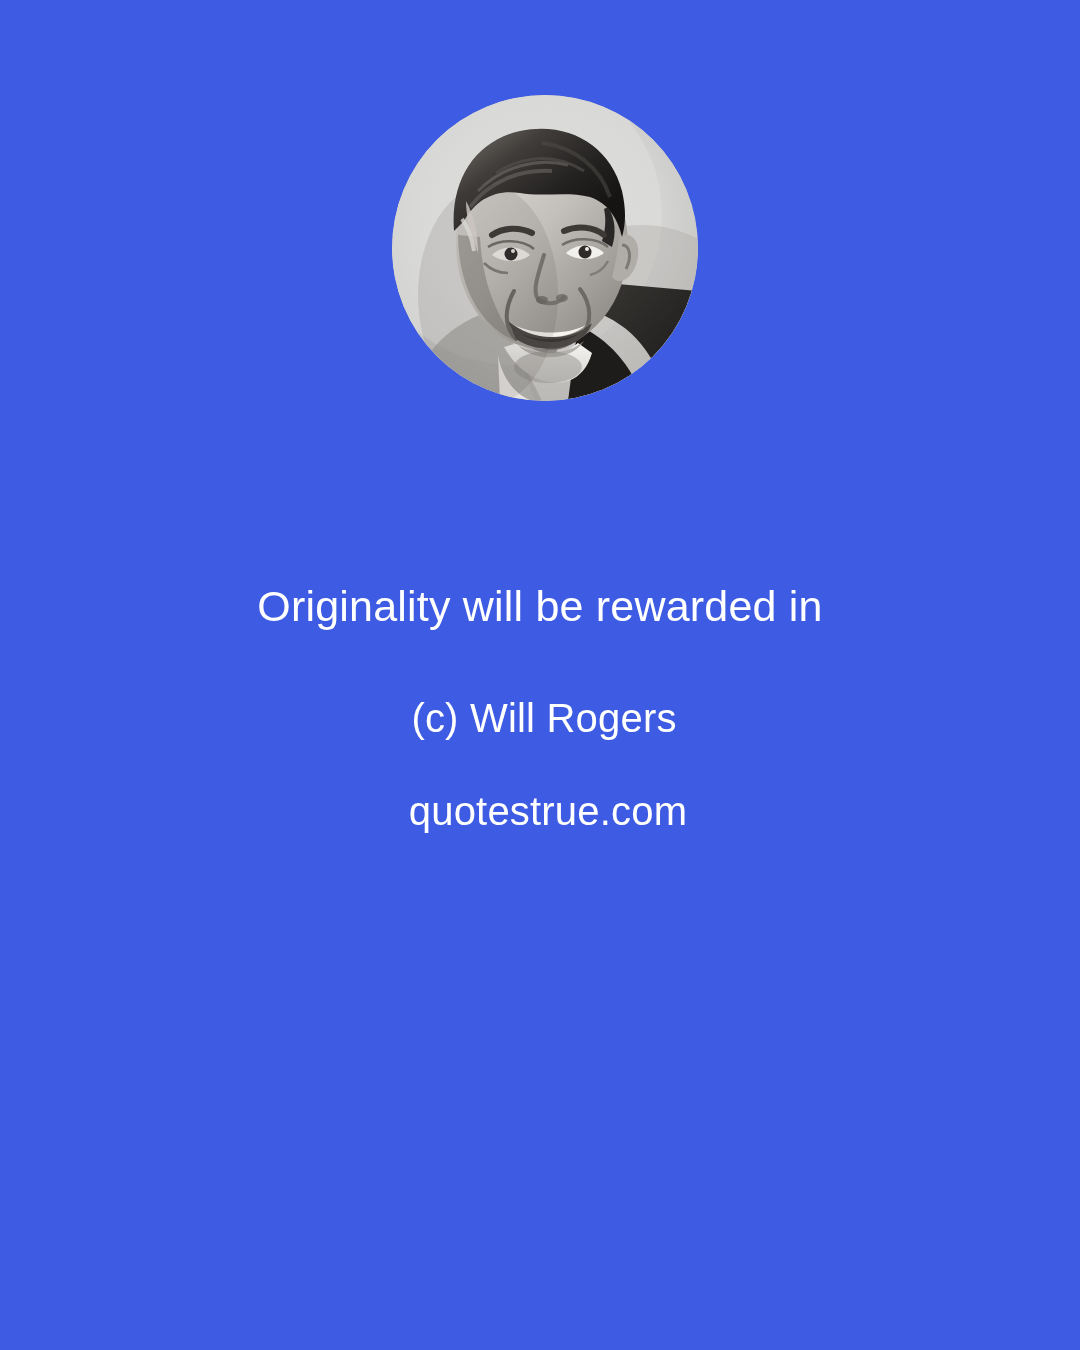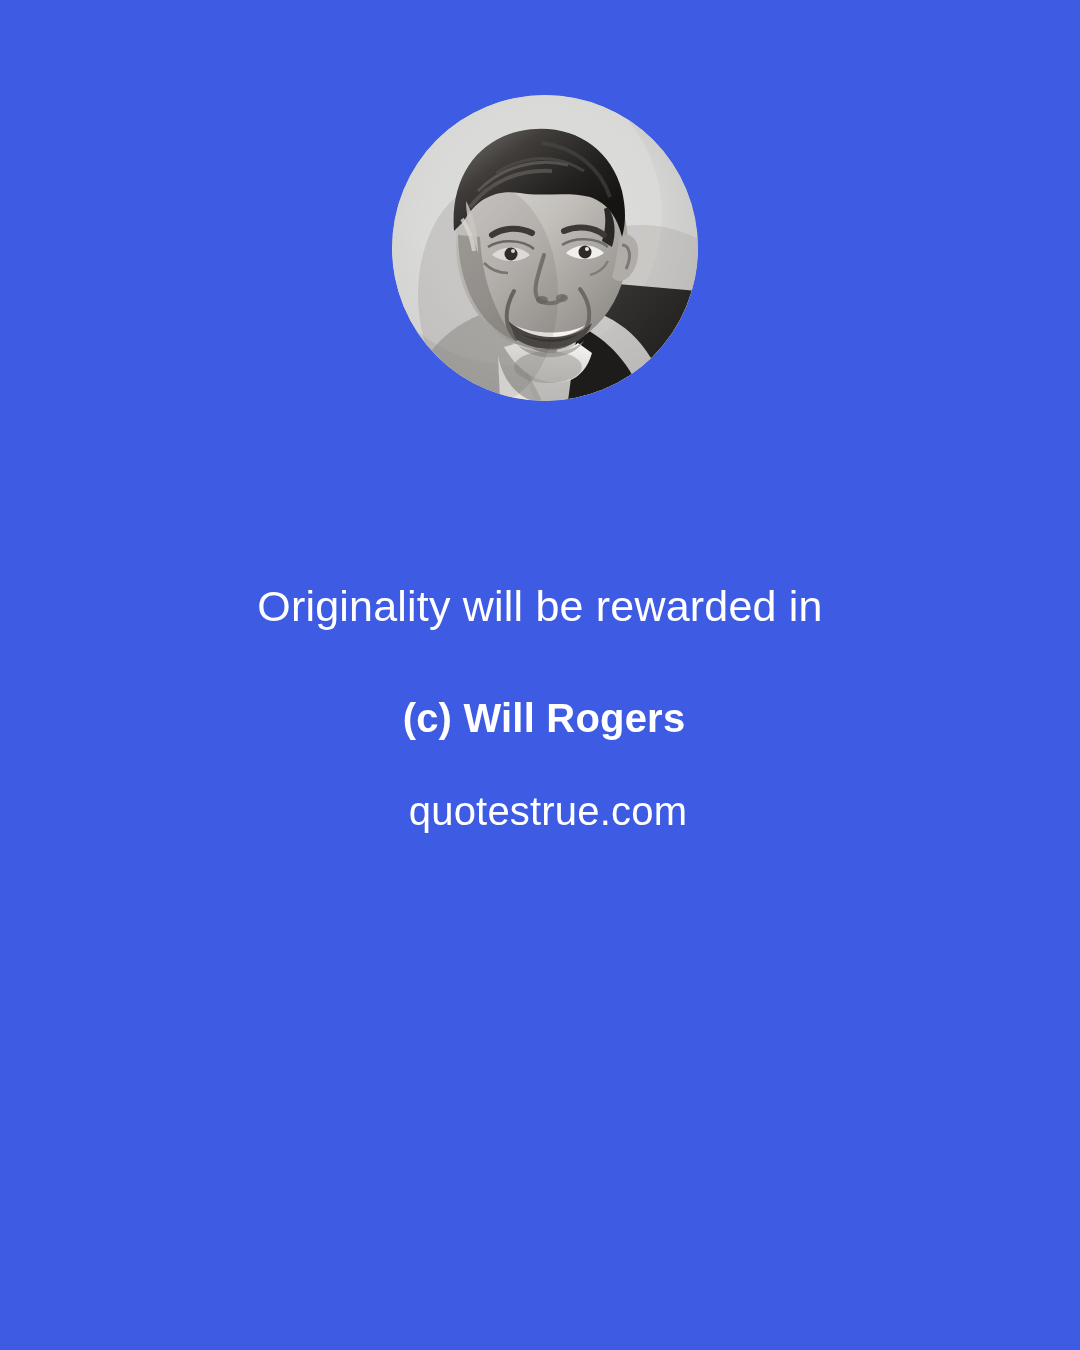--- a/index.html
+++ b/index.html
@@ -51,21 +51,21 @@
     font-size: 43px;
     font-weight: 400;
     line-height: 92px;
     letter-spacing: 0.2px;
     padding: 0 120px;
     margin: 0;
   }
   .attribution {
     color: #ffffff;
     font-size: 40px;
-    font-weight: 700;
+    font-weight: 400;
     line-height: 52px;
     margin: 40px 0 0 8px;
     letter-spacing: 0.2px;
   }
   .site-name {
     color: #ffffff;
     font-size: 40px;
     font-weight: 400;
     line-height: 52px;
     margin: 41px 0 0 16px;

